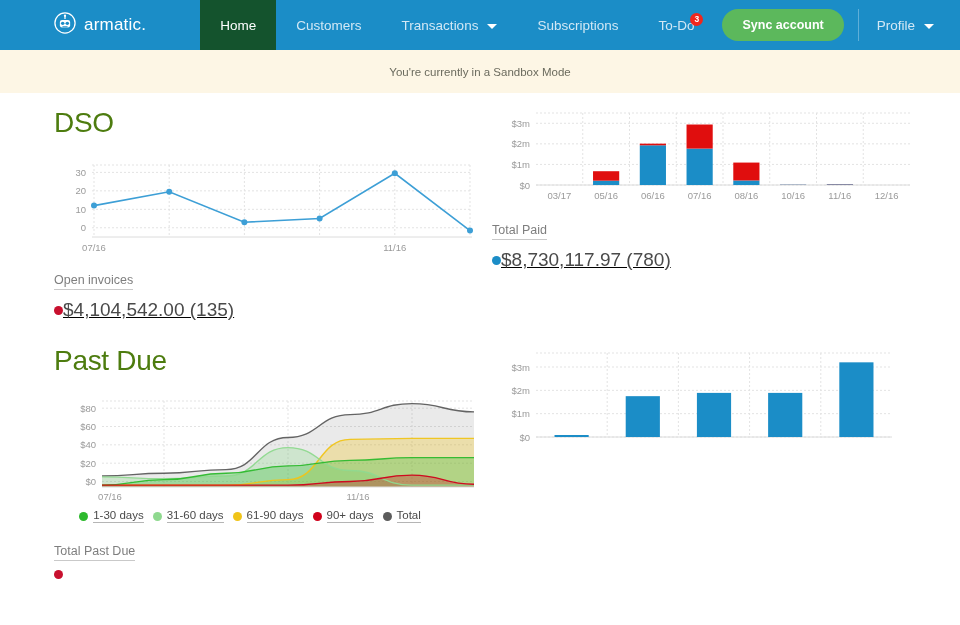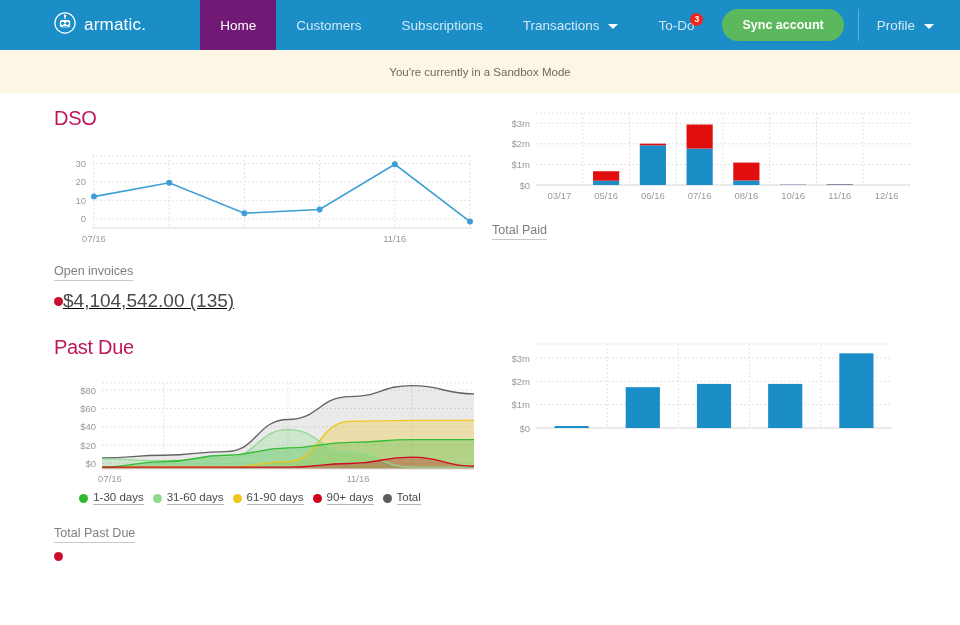--- a/index.html
+++ b/index.html
@@ -32,21 +32,21 @@
   .nav-items { display: flex; align-items: stretch; }
   .nav-item {
     display: flex; align-items: center; gap: 9px;
     padding: 0 20px;
     color: #d2e8f5;
     font-size: 13.5px;
     white-space: nowrap;
     cursor: pointer;
     position: relative;
   }
-  .nav-item.active { background: #701a75; color:#ffffff;justify-content:center; }
+  .nav-item.active { background: #14532d; color:#ffffff;justify-content:center; }
   .caret {
     display:inline-block; width:0;height:0;
     border-left:5px solid transparent;
     border-right:5px solid transparent;
     border-top:5px solid #ffffff;
     margin-top:2px;
   }
   .badge {
     position: absolute;
     top: 13px; right: 11px;
@@ -81,21 +81,21 @@
     color: #6b6b5e;
     font-size: 11.5px;
     display: flex; align-items: center; justify-content: center;
   }
 
   
   .dash { display: flex; flex-wrap: wrap; padding: 0; }
   .panel { width: 480px; padding: 14px 34px 0 54px; }
   .panel.right { padding-left: 12px; padding-right: 30px; }
   .panel-title {
-    font-size: 20px; font-weight: normal; color: #be185d;
+    font-size: 28px; font-weight: normal; color: #4d7c0f;
     letter-spacing: -.3px; margin-bottom: 18px;
     font-family: "Liberation Sans", sans-serif;
   }
   .chart-wrap { position: relative; }
   .chart-svg { display:block; }
 
   
   .stat { margin-top: 8px; text-decoration: underline; }
   .stat-label {
     font-size: 12.5px; color: #7e7e7e;
@@ -138,25 +138,25 @@
   <div class="nav-spacer"></div>
 
   <div class="nav-items">
     <div class="nav-item active">
       <span>Home</span>
     </div>
     <div class="nav-item">
       <span>Customers</span>
     </div>
     <div class="nav-item">
-      <span>Subscriptions</span>
-    </div>
-    <div class="nav-item">
       <span>Transactions</span>
       <span class="caret"></span>
+    </div>
+    <div class="nav-item">
+      <span>Subscriptions</span>
     </div>
     <div class="nav-item">
       <span>To-Do</span>
       <span class="badge">3</span>
     </div>
     <div class="nav-btn-wrap">
       <button class="sync-btn">Sync account</button>
     </div>
     <div class="nav-divider"></div>
     <div class="nav-item profile-item">
@@ -249,20 +249,24 @@
           <rect x="288.035" y="77.58857142857143" width="26.180000000000003" height="0.10285714285714675" fill="#e00e0e"></rect>
           <text x="301.125" y="92" text-anchor="middle" class="axis-text">10/16</text>
           <rect x="334.785" y="77.38285714285715" width="26.180000000000003" height="0.6171428571428521" fill="#1b8dc7"></rect>
           <rect x="334.785" y="77.13600000000001" width="26.180000000000003" height="0.246857142857138" fill="#e00e0e"></rect>
           <text x="347.875" y="92" text-anchor="middle" class="axis-text">11/16</text>
           <text x="394.625" y="92" text-anchor="middle" class="axis-text">12/16</text>
         </svg>
     </div>
     <div class="stat">
       <div class="stat-label">Total Paid</div>
+      <div class="stat-row">
+        <span class="dot" id="dot-revenue" style="background: rgb(27, 141, 199);"></span>
+        <span class="stat-value">$8,730,117.97 (780)</span>
+      </div>
     </div>
   </div>
 
   <div class="panel" style="padding-top:24px;">
     <div class="panel-title">Past Due</div>
     <div class="chart-wrap">
       <svg class="chart-svg" id="svg-pastdue" width="420" height="110">
           <line x1="48" y1="6" x2="420" y2="6" stroke="#e3e3e3" stroke-width="1" stroke-dasharray="2,2"></line>
           <line x1="48" y1="86.5" x2="420" y2="86.5" stroke="#e3e3e3" stroke-width="1" stroke-dasharray="2,2"></line>
           <text x="42" y="90" text-anchor="end" class="axis-text">$0</text>

